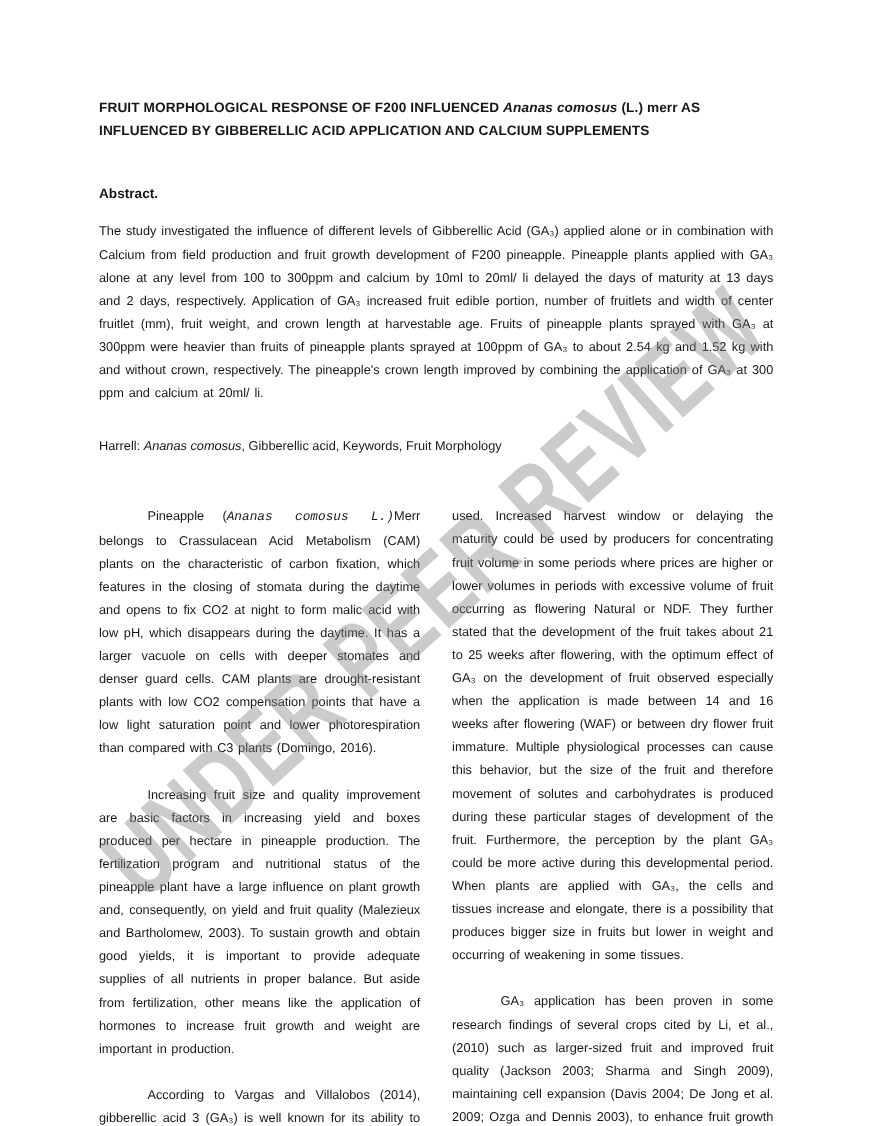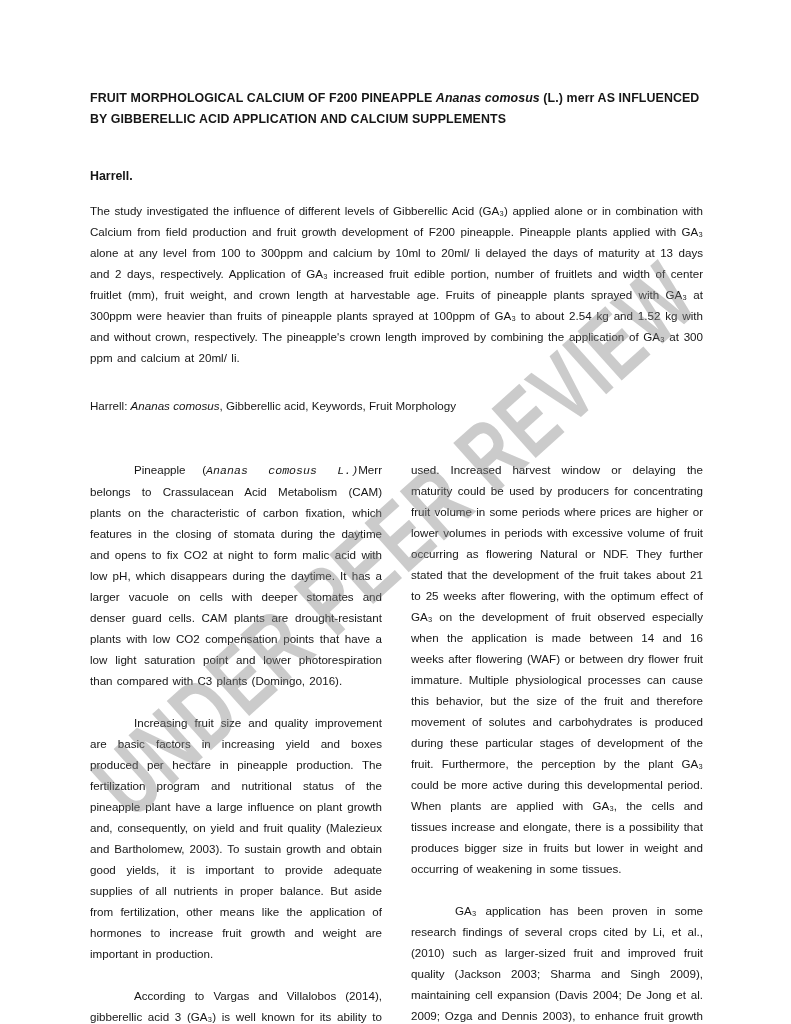--- a/index.html
+++ b/index.html
@@ -92,23 +92,23 @@
 </style>
 </head>
 <body>
 
 <div class="page">
 
   <div class="watermark">UNDER PEER REVIEW</div>
 
   <div class="content">
 
-    <div class="paper-title"><span>FRUIT MORPHOLOGICAL CALCIUM OF F200 PINEAPPLE </span><span class="it">Ananas comosus</span><span> (L.) merr AS INFLUENCED BY GIBBERELLIC ACID APPLICATION AND CALCIUM SUPPLEMENTS</span></div>
+    <div class="paper-title"><span>FRUIT MORPHOLOGICAL RESPONSE OF F200 INFLUENCED </span><span class="it">Ananas comosus</span><span> (L.) merr AS INFLUENCED BY GIBBERELLIC ACID APPLICATION AND CALCIUM SUPPLEMENTS</span></div>
 
-    <div class="abstract-heading">Harrell.</div>
+    <div class="abstract-heading">Abstract.</div>
 
     <div class="abstract-body">The study investigated the influence of different levels of Gibberellic Acid (GA₃) applied alone or in combination with Calcium from field production and fruit growth development of F200 pineapple. Pineapple plants applied with GA₃ alone at any level from 100 to 300ppm and calcium by 10ml to 20ml/ li delayed the days of maturity at 13 days and 2 days, respectively. Application of GA₃ increased fruit edible portion, number of fruitlets and width of center fruitlet (mm), fruit weight, and crown length at harvestable age. Fruits of pineapple plants sprayed with GA₃ at 300ppm were heavier than fruits of pineapple plants sprayed at 100ppm of GA₃ to about 2.54 kg and 1.52 kg with and without crown, respectively. The pineapple's crown length improved by combining the application of GA₃ at 300 ppm and calcium at 20ml/ li.</div>
 
     <div class="keywords"><span>Harrell: </span><span class="it">Ananas comosus</span><span>, Gibberellic acid, Keywords, Fruit Morphology</span></div>
 
     <div class="columns">
 
       <div class="col">
         <p class="indent"><span>Pineapple (</span><span class="it">Ananas comosus L.)</span><span>Merr belongs to Crassulacean Acid Metabolism (CAM) plants on the characteristic of carbon fixation, which features in the closing of stomata during the daytime and opens to fix CO2 at night to form malic acid with low pH, which disappears during the daytime. It has a larger vacuole on cells with deeper stomates and denser guard cells. CAM plants are drought-resistant plants with low CO2 compensation points that have a low light saturation point and lower photorespiration than compared with C3 plants (Domingo, 2016).</span></p>
         <p class="indent">Increasing fruit size and quality improvement are basic factors in increasing yield and boxes produced per hectare in pineapple production. The fertilization program and nutritional status of the pineapple plant have a large influence on plant growth and, consequently, on yield and fruit quality (Malezieux and Bartholomew, 2003). To sustain growth and obtain good yields, it is important to provide adequate supplies of all nutrients in proper balance. But aside from fertilization, other means like the application of hormones to increase fruit growth and weight are important in production.</p>

